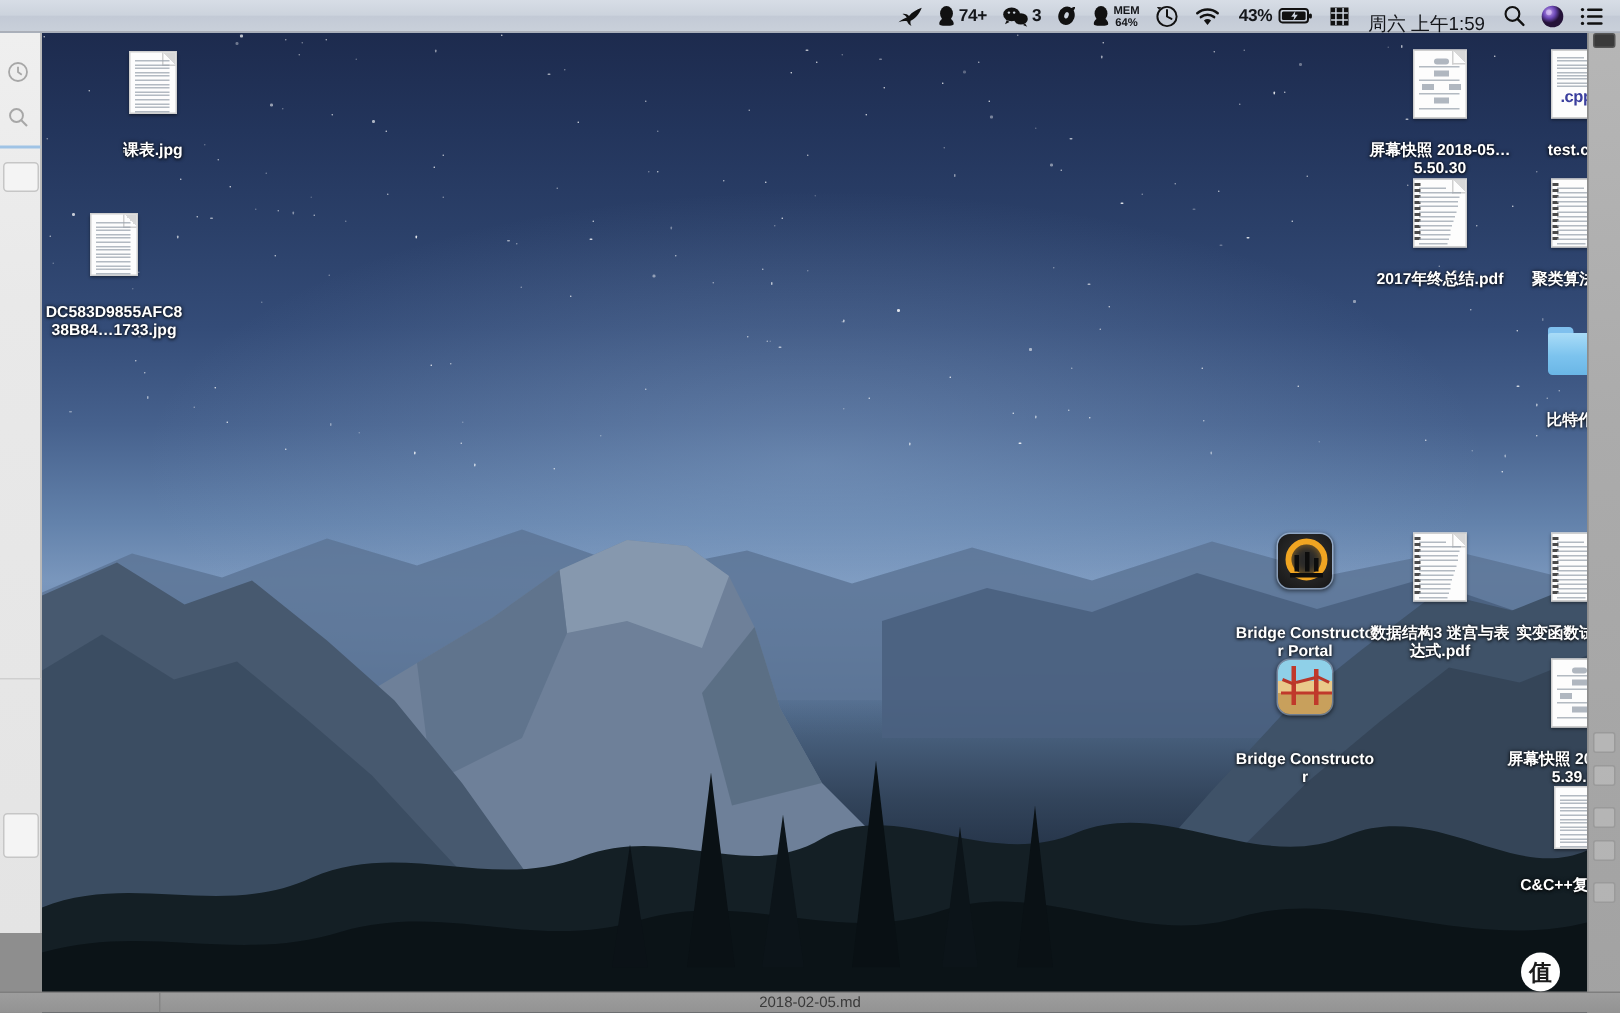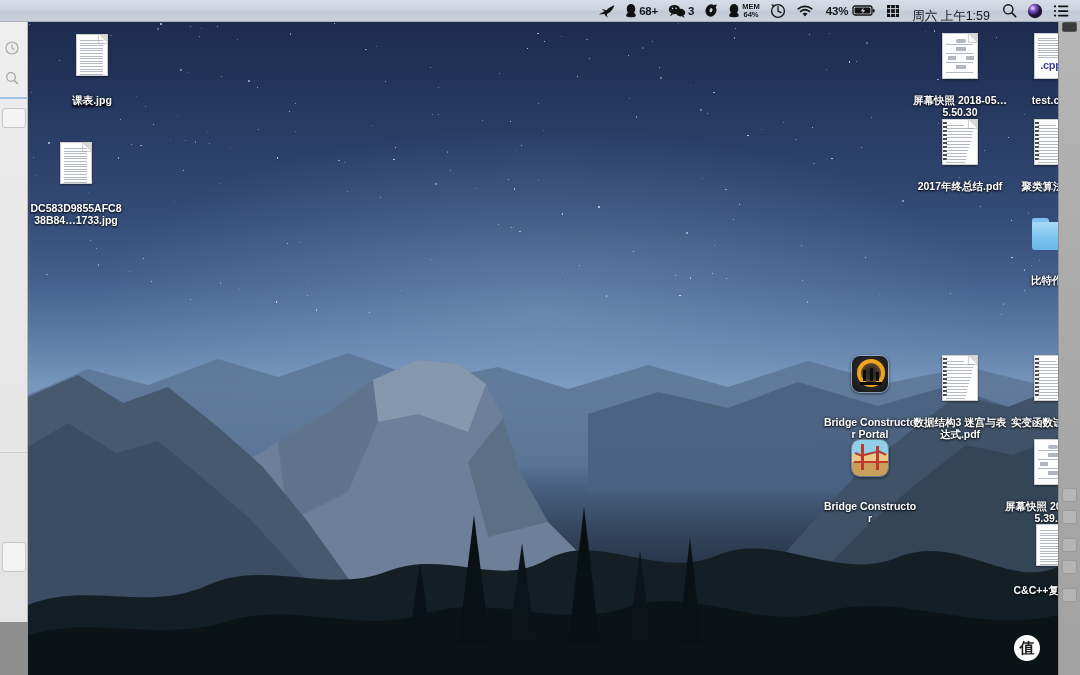--- a/index.html
+++ b/index.html
@@ -423,21 +423,21 @@
     <svg class="mt" style="left:360px; bottom:30px; width:340px; height:190px;" viewBox="0 0 340 190">
       <path d="M70,190 L86,60 L102,190Z" fill="#0a1115"></path>
       <path d="M120,190 L134,88 L148,190Z" fill="#0c1419"></path>
       <path d="M180,190 L196,52 L212,190Z" fill="#091014"></path>
       <path d="M240,190 L252,96 L264,190Z" fill="#0c1419"></path>
       <path d="M20,190 L32,108 L44,190Z" fill="#0b1217"></path>
       <path d="M290,190 L302,82 L314,190Z" fill="#0a1115"></path>
     </svg>
 
     <div id="icon-layer">
-        <div class="dicon" style="left: 16px; top: 10px; text-decoration: underline;">
+        <div class="dicon" style="left: 26px; top: 10px;">
           <div class="thumb">
             <div class="sheet">
                 <span class="fold"></span>
                 <span class="ln" style="top:5px; right:4px"></span>
               <span class="ln" style="top:7.6px; right:4px"></span>
               <span class="ln" style="top:10.2px; right:4px"></span>
               <span class="ln" style="top:12.8px; right:4px"></span>
               <span class="ln" style="top:15.4px; right:4px"></span>
               <span class="ln" style="top:18px; right:4px"></span>
               <span class="ln" style="top:20.6px; right:4px"></span>
@@ -687,21 +687,21 @@
       <div class="status">
         <svg width="17" height="14" viewBox="0 0 17 14">
             <path d="M16.5 1.2C13 2.3 10 4.3 8 6.6c-1-.9-2.6-1.6-4.3-1.3 1.3.5 2.3 1.4 2.8 2.3C5 8.3 3 9 1 10.8c2.2-.8 4.3-1 5.7-.6.4 1.2 1.4 2.4 3 3.2-.8-1.4-.9-2.6-.6-3.6 2.6-1 5.6-3.8 7.4-8.6z" fill="#111"></path>
           </svg>
       </div>
       <div class="status">
         <svg width="12" height="15" viewBox="0 0 12 15">
             <ellipse cx="6" cy="6" rx="4.3" ry="5" fill="#111"></ellipse>
             <path d="M1.2 12.8c0-2.2 2-4 4.8-4s4.8 1.8 4.8 4c0 .9-1 1.4-4.8 1.4s-4.8-.5-4.8-1.4z" fill="#111"></path>
           </svg>
-        <span class="txt">68+</span>
+        <span class="txt">74+</span>
       </div>
       <div class="status">
         <svg width="18" height="14" viewBox="0 0 18 14">
             <ellipse cx="6.4" cy="5.6" rx="5.6" ry="4.6" fill="#111"></ellipse>
             <path d="M3.2 9.4 L2 12.2 L5 10.6Z" fill="#111"></path>
             <ellipse cx="12.6" cy="8.6" rx="4.6" ry="3.8" fill="#111"></ellipse>
             <path d="M15.4 11.6 L16.8 13.8 L14 12.6Z" fill="#111"></path>
             <circle cx="4.6" cy="4.4" r=".8" fill="#ccd3dd"></circle>
             <circle cx="8.1" cy="4.4" r=".8" fill="#ccd3dd"></circle>
           </svg>
@@ -783,14 +783,18 @@
               <circle cx="2" cy="11.6" r="1.1"></circle>
               <rect x="5" y="1.6" width="10.4" height="1.7" rx=".8"></rect>
               <rect x="5" y="6.2" width="10.4" height="1.7" rx=".8"></rect>
               <rect x="5" y="10.8" width="10.4" height="1.7" rx=".8"></rect>
             </g>
           </svg>
       </div>
     </div>
   </div>
 
+  <div class="bottom-strip">
+    <div class="tabdiv" style="left:106px"></div>
+    <div class="doc-title">2018-02-05.md</div>
+  </div>
 
 </div>
 
 </body></html>

